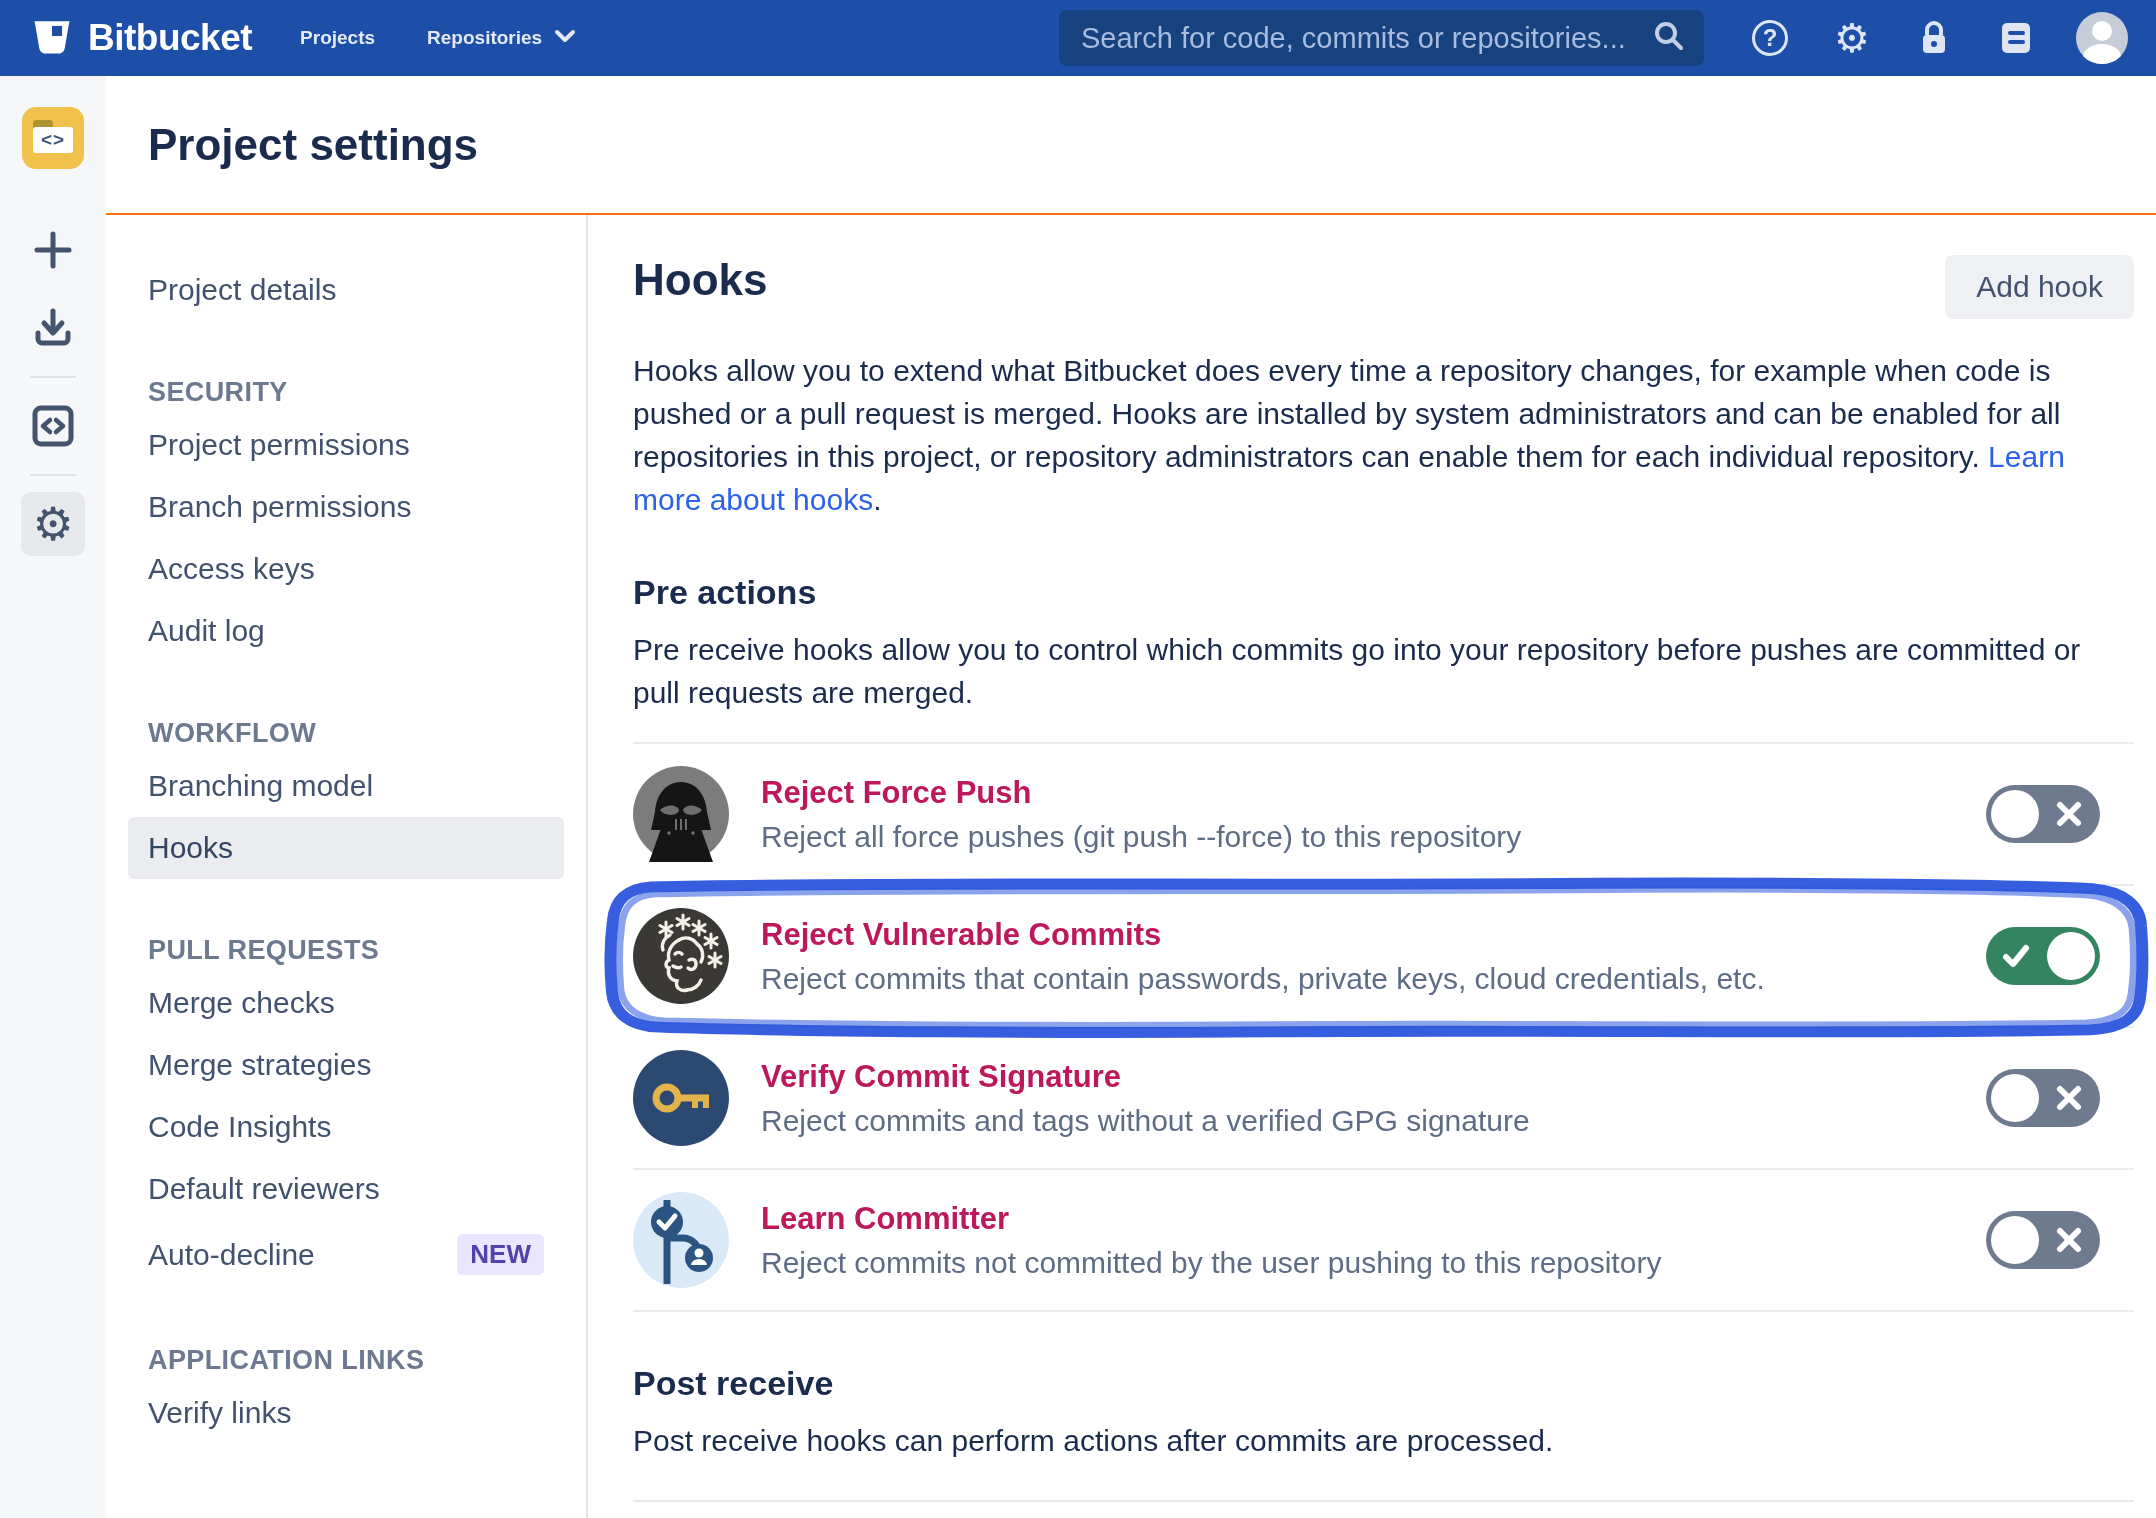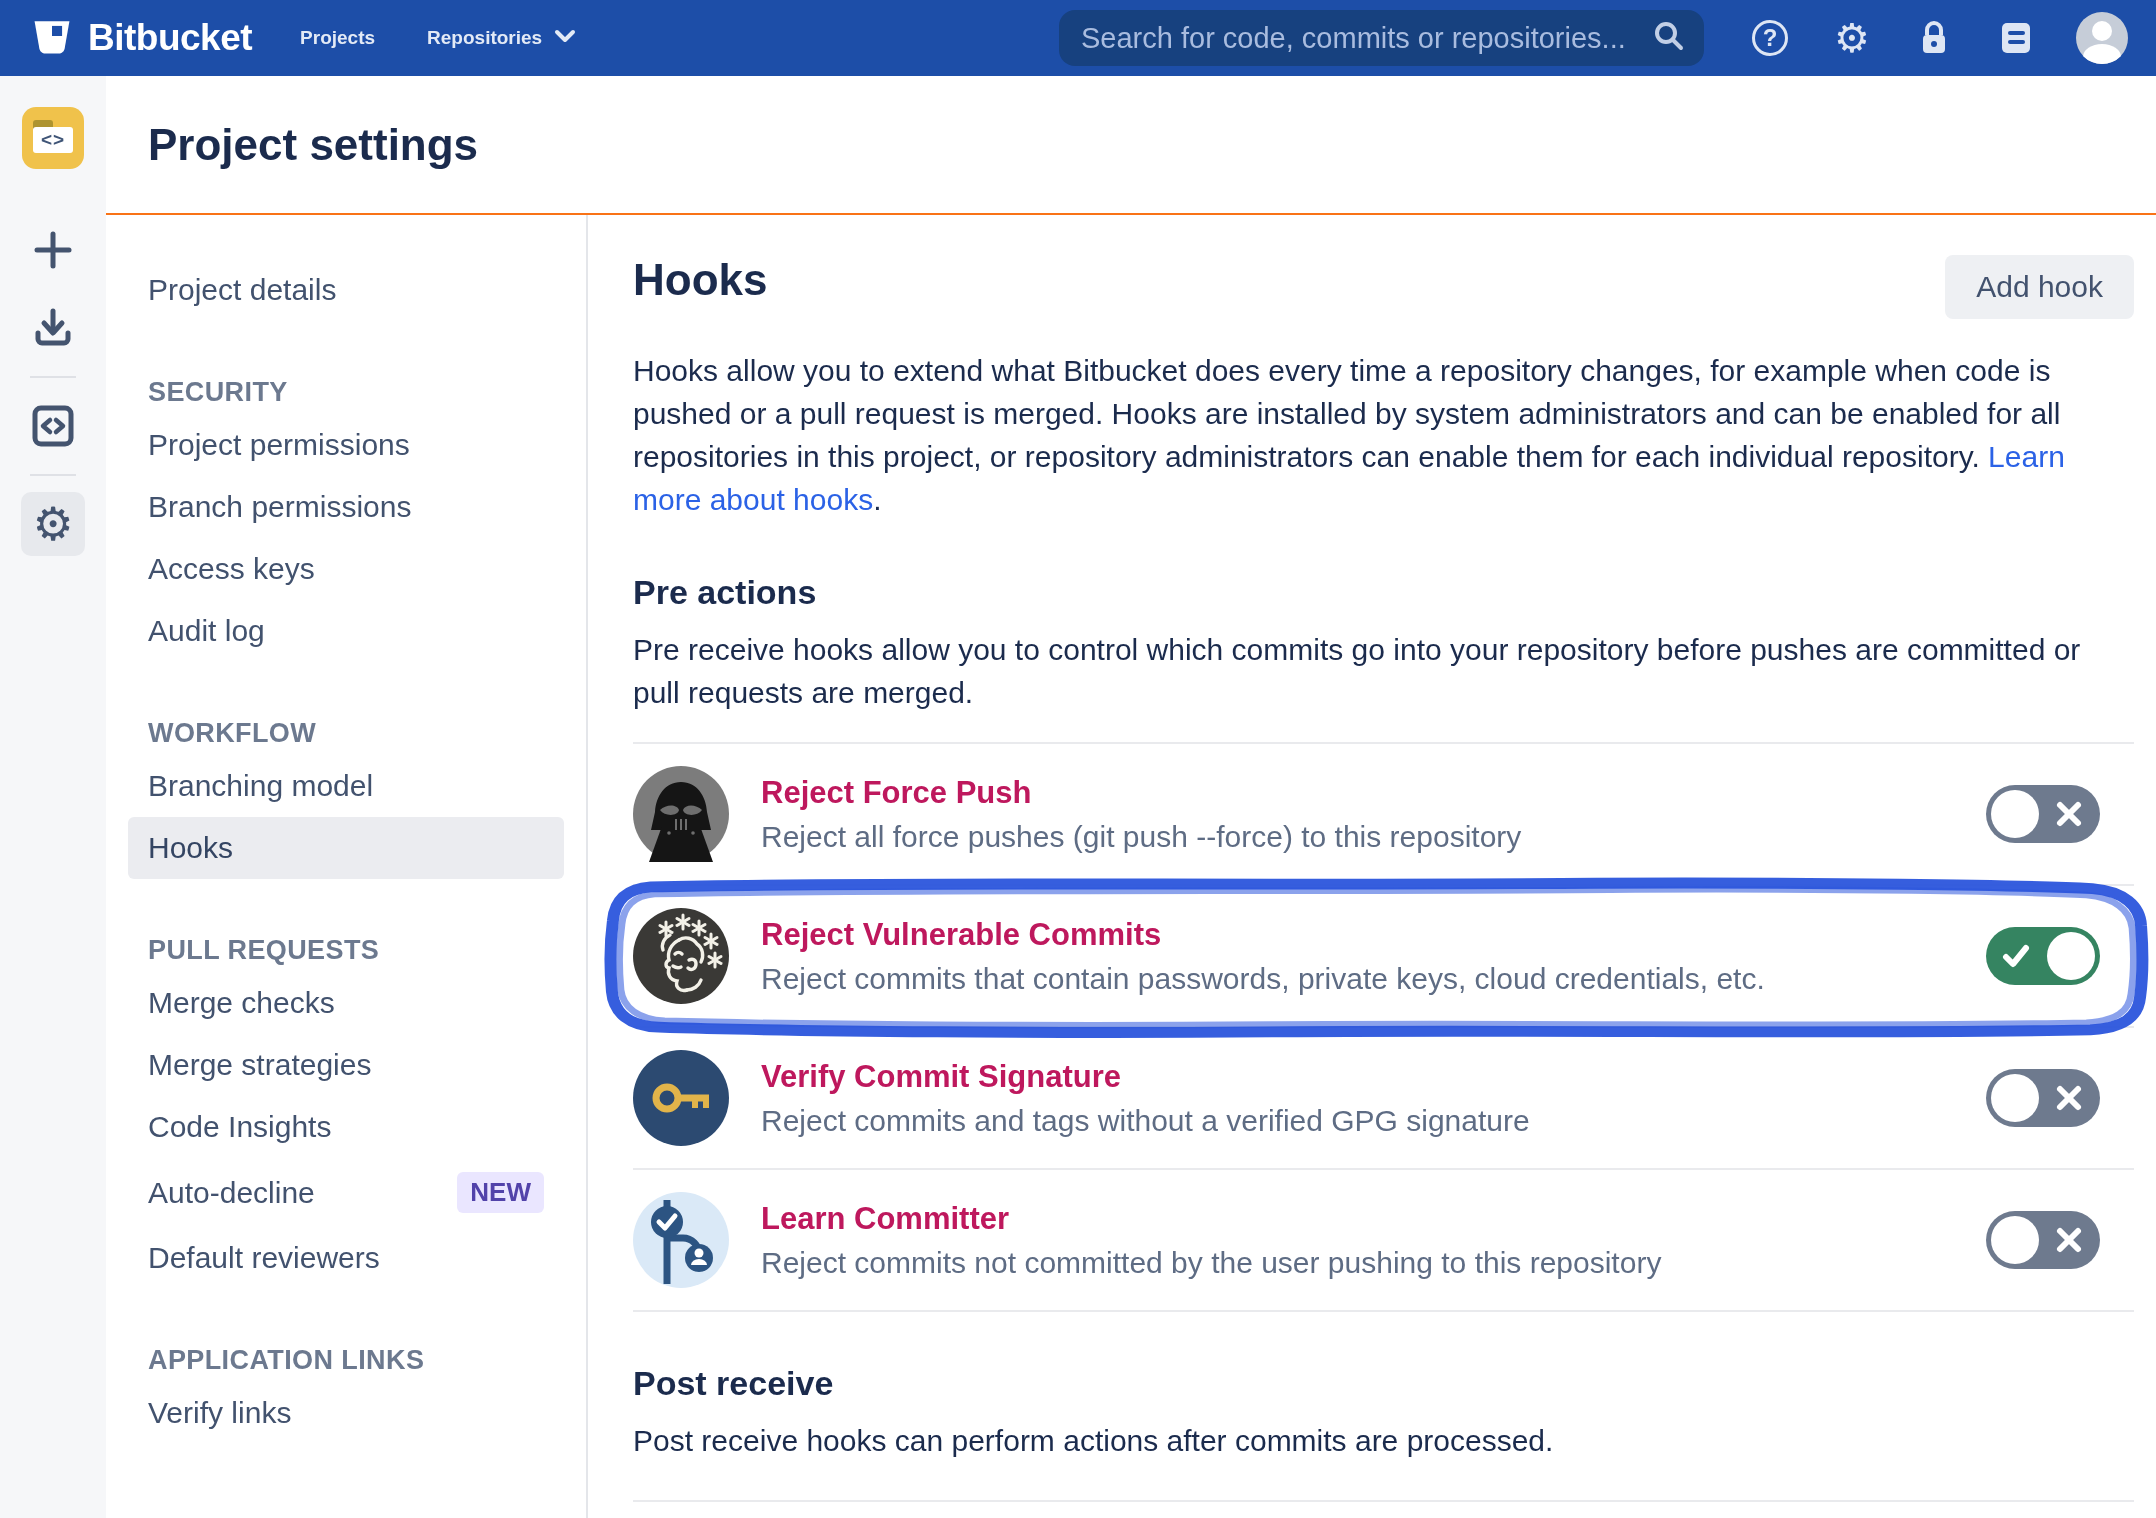--- a/index.html
+++ b/index.html
@@ -6,21 +6,21 @@
   html,body { width:2156px; height:1518px; overflow:hidden; background:#fff;
               font-family:"Liberation Sans", sans-serif; color:#172B4D; }
 
   
   .topnav { height:76px; background:#1D4EA8; display:flex; align-items:center; padding:0 28px 0 30px; }
   .logo-wrap { display:flex; align-items:center; gap:14px; margin-right:48px; }
   .logo-text { color:#fff; font-size:37px; font-weight:700; letter-spacing:-0.5px; }
   .nav-menu { display:flex; align-items:center; gap:52px; }
   .nav-menu-item { color:#E3EAF6; font-size:19px; font-weight:600; cursor:pointer; display:flex; align-items:center; gap:12px; }
   .spacer { flex:1; }
-  .searchbox { width:645px; height:56px; background:#17417F; border-radius:16px; display:flex; align-items:center;
+  .searchbox { width:645px; height:56px; background:#17417F; border-radius:8px; display:flex; align-items:center;
                padding:0 18px 0 22px; margin-right:44px;margin-left:32px; }
   .searchbox input { flex:1; background:transparent; border:none; outline:none; color:#DCE5F4;
                      font-size:29px; font-family:"Liberation Sans", sans-serif; }
   .searchbox input::placeholder { color:#A9BCDF; }
   .nav-icons { display:flex; align-items:center; gap:38px; }
   .nav-icon { width:44px; height:44px; display:flex; align-items:center; justify-content:center; cursor:pointer; }
   .help-bubble { width:36px; height:36px; border:3px solid #DEE6F4; border-radius:50%; color:#DEE6F4;
                  font-size:24px; font-weight:700; display:flex; align-items:center; justify-content:center; }
   .gear-glyph { color:#DEE6F4; font-size:40px; line-height:1; }
   .avatar-circle { width:52px; height:52px; border-radius:50%; background:#C6CDD8; position:relative; overflow:hidden; }
@@ -203,25 +203,25 @@
         <div class="side-item">Audit log</div>
 
         <div class="side-header">WORKFLOW</div>
         <div class="side-item">Branching model</div>
         <div class="side-item selected">Hooks</div>
 
         <div class="side-header">PULL REQUESTS</div>
         <div class="side-item">Merge checks</div>
         <div class="side-item">Merge strategies</div>
         <div class="side-item">Code Insights</div>
+        <div class="side-item">Default reviewers</div>
         <div class="side-item">
           <span>Auto-decline</span>
           <span class="badge-new">NEW</span>
         </div>
-        <div class="side-item">Default reviewers</div>
 
         <div class="side-header">APPLICATION LINKS</div>
         <div class="side-item">Verify links</div>
       </div>
 
       <div class="main">
         <div class="main-head">
           <span class="h2">Hooks</span>
           <button class="btn-subtle">Add hook</button>
         </div>

